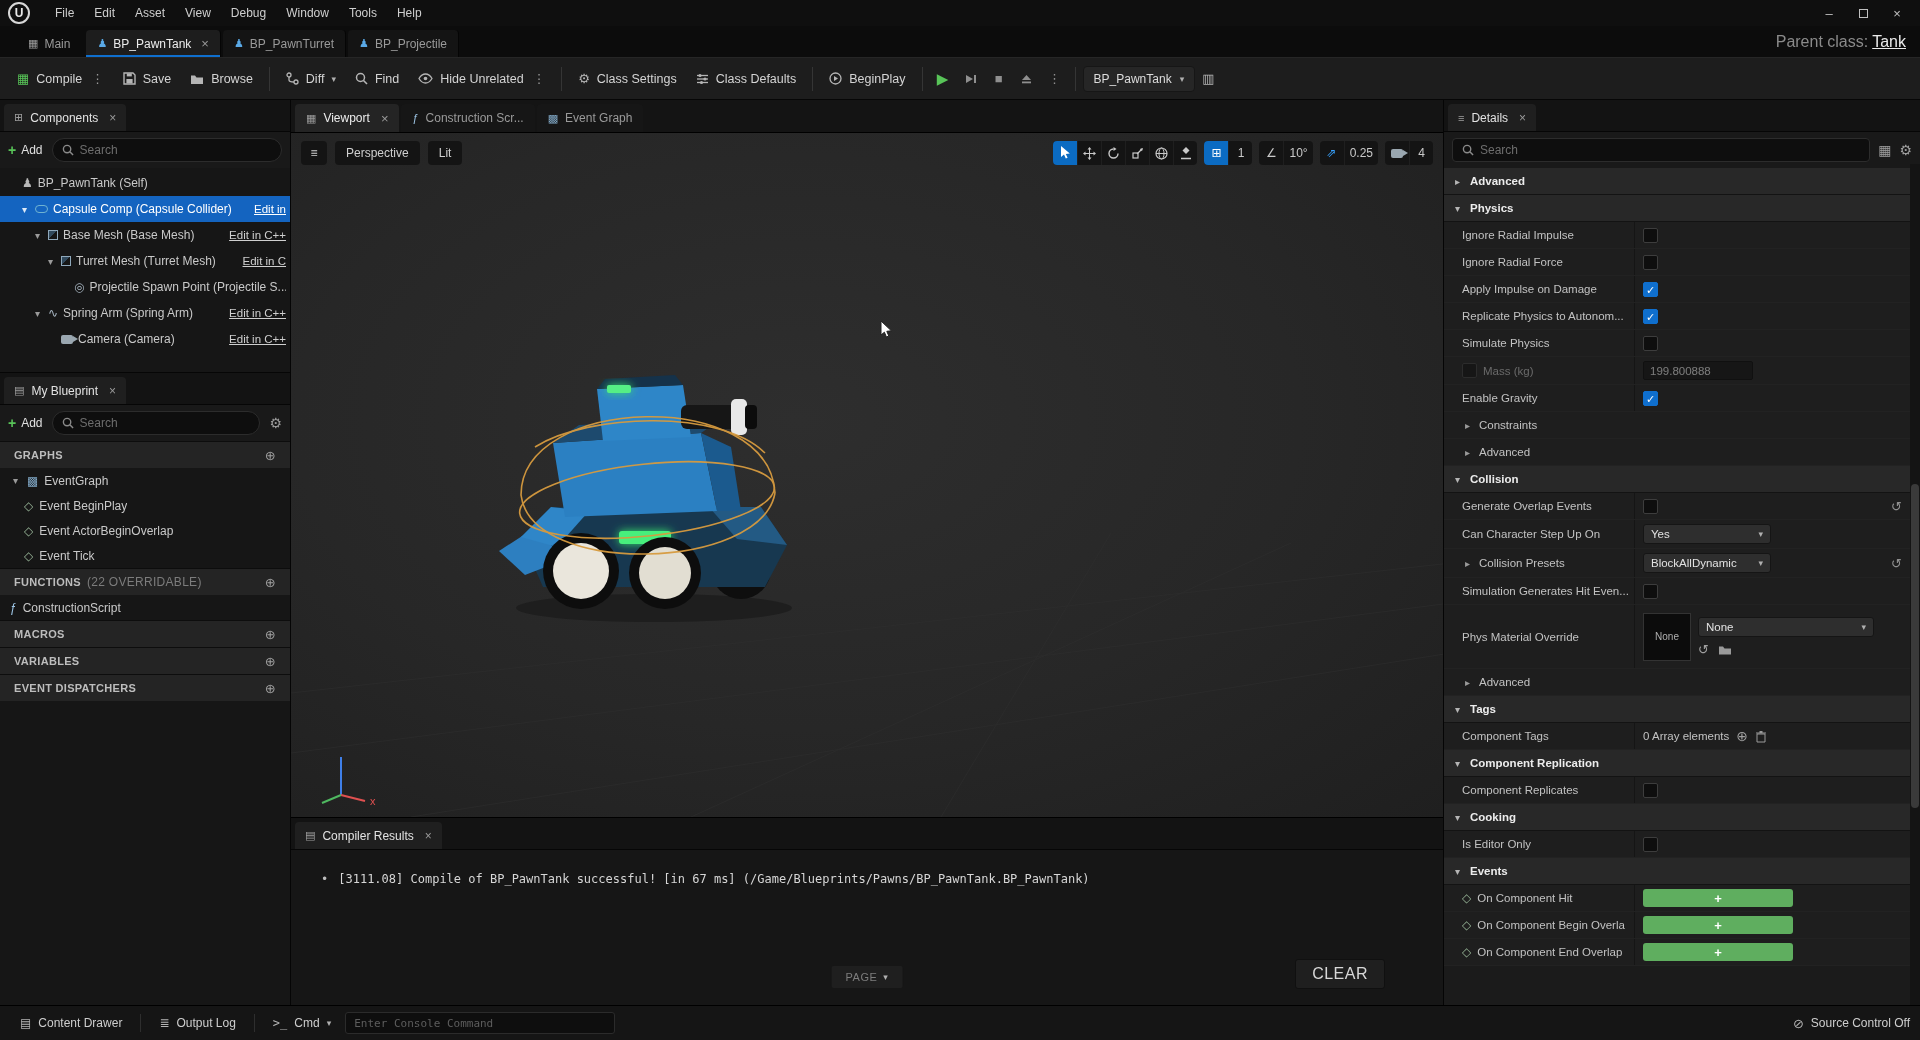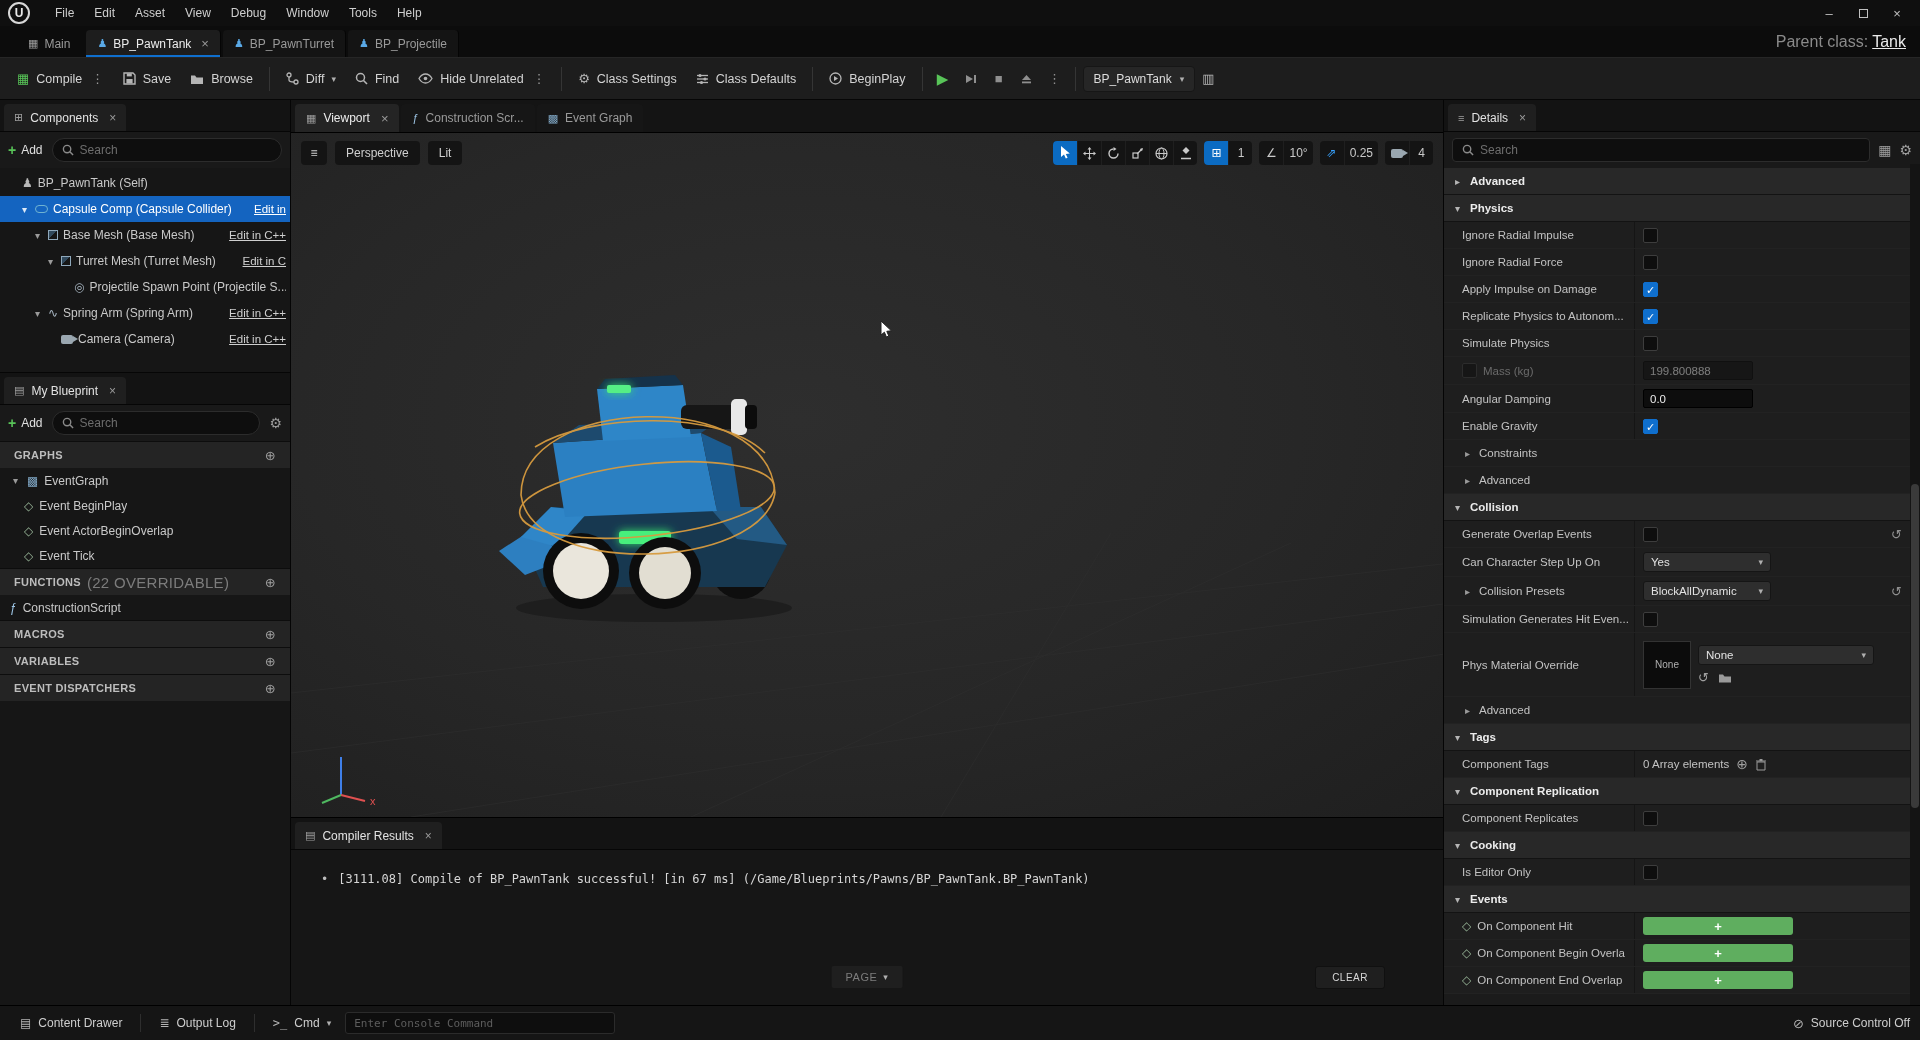--- a/index.html
+++ b/index.html
@@ -68,21 +68,21 @@
   .ticon{flex:0 0 auto;display:inline-block;}
   .tglyph{font-size:12px;color:#a8b6c2;}
   .ic-capsule{width:13px;height:8px;border:1.5px solid #6fb3d2;border-radius:5px;}
   .ic-mesh{width:10px;height:10px;border:1.5px solid #8fa8bb;background:linear-gradient(135deg,#31495c 0 50%,transparent 50%);}
   .ic-camera{width:12px;height:9px;background:#9aa7b0;border-radius:2px;position:relative;}
   .ic-camera::after{content:"";position:absolute;right:-5px;top:1px;border-left:5px solid #9aa7b0;border-top:3.5px solid transparent;border-bottom:3.5px solid transparent;}
 
   
   .myblueprint{flex:1;display:flex;flex-direction:column;border-top:1px solid #060606;min-height:0;}
   .mb-header{height:27px;background:#242424;display:flex;align-items:center;padding:0 14px;color:#bdbdbd;font-weight:bold;font-size:11px;letter-spacing:.3px;border-top:1px solid #0d0d0d;}
-  .mb-sub{margin-left:6px;color:#7c7c7c;font-weight:normal;font-size:15px;}
+  .mb-sub{margin-left:6px;color:#7c7c7c;font-weight:normal;font-size:12px;}
   .mb-add{margin-left:auto;color:#9f9f9f;font-size:13px;font-weight:normal;}
   .mb-row{height:25px;display:flex;align-items:center;gap:6px;color:#c9c9c9;white-space:nowrap;}
 
   
   .vp-tabs{height:33px;background:#141414;display:flex;align-items:flex-end;padding-left:4px;border-bottom:1px solid #000;}
   .vp-tab{display:flex;align-items:center;gap:7px;height:28px;padding:0 11px;color:#9a9a9a;background:#161616;border-radius:4px 4px 0 0;margin-right:2px;}
   .vp-tab.active{background:#242424;color:#ececec;}
 
   
   .viewport{position:relative;flex:1;background:radial-gradient(ellipse at 44% 42%,#2e2e2e 0%,#272727 55%,#1f1f1f 100%);overflow:hidden;min-height:0;}
@@ -99,21 +99,21 @@
   .gizmo{position:absolute;left:18px;bottom:10px;}
   .gizmo text{font-size:11px;}
   .vp-cursor{position:absolute;left:589px;top:187px;z-index:6;}
   .floorlines{position:absolute;inset:0;pointer-events:none;}
 
   
   .compiler{height:188px;background:#161616;border-top:1px solid #000;position:relative;display:flex;flex-direction:column;}
   .comp-msg{padding:22px 0 0 30px;font-family:"DejaVu Sans Mono","Liberation Mono",monospace;font-size:12px;color:#d6d6d6;display:flex;gap:10px;align-items:flex-start;}
   .comp-msg .bullet{color:#bdbdbd;}
   .page-btn{position:absolute;left:50%;transform:translateX(-50%);bottom:16px;background:#1f1f1f;border:1px solid #161616;color:#7d7d7d;border-radius:3px;padding:5px 14px;font-size:11px;letter-spacing:.5px;display:flex;gap:6px;align-items:center;}
-  .clear-btn{position:absolute;right:58px;bottom:16px;background:#1f1f1f;border:1px solid #101010;color:#d8d8d8;border-radius:3px;padding:5px 16px;font-size:10px;letter-spacing:.5px;}
+  .clear-btn{position:absolute;right:58px;bottom:16px;background:#1f1f1f;border:1px solid #101010;color:#d8d8d8;border-radius:3px;padding:5px 16px;font-size:16px;letter-spacing:.5px;}
 
   
   .d-search-row{display:flex;align-items:center;gap:8px;padding:6px 8px;background:#191919;}
   .d-search-row .searchbox{border-radius:4px;}
   .d-ic{color:#9f9f9f;font-size:14px;}
   .d-scroll{flex:1;overflow:hidden;padding-right:10px;}
   .d-cat{height:27px;background:#282828;display:flex;align-items:center;gap:7px;padding:0 8px;color:#ececec;font-weight:bold;font-size:11.5px;border-bottom:1px solid #131313;}
   .d-cat .caret{color:#b5b5b5;}
   .d-row{min-height:27px;display:flex;align-items:center;border-bottom:1px solid #222;background:#1e1e1e;}
   .d-row.tall{min-height:64px;}
@@ -668,28 +668,20 @@
             <div class="d-name">
               <span class="cb dim"></span>
               <span class="dim">Mass (kg)</span>
             </div>
             <div class="d-val">
               <span class="ibox dim">199.800888</span>
             </div>
           </div>
           <div class="d-row">
             <div class="d-name">
-              <span>Angular Damping</span>
-            </div>
-            <div class="d-val">
-              <span class="ibox">0.0</span>
-            </div>
-          </div>
-          <div class="d-row">
-            <div class="d-name">
               <span>Enable Gravity</span>
             </div>
             <div class="d-val">
               <span class="cb checked"></span>
             </div>
           </div>
           <div class="d-row">
             <div class="d-name subsection">
               <span class="caret">▸</span>
               <span>Constraints</span>

